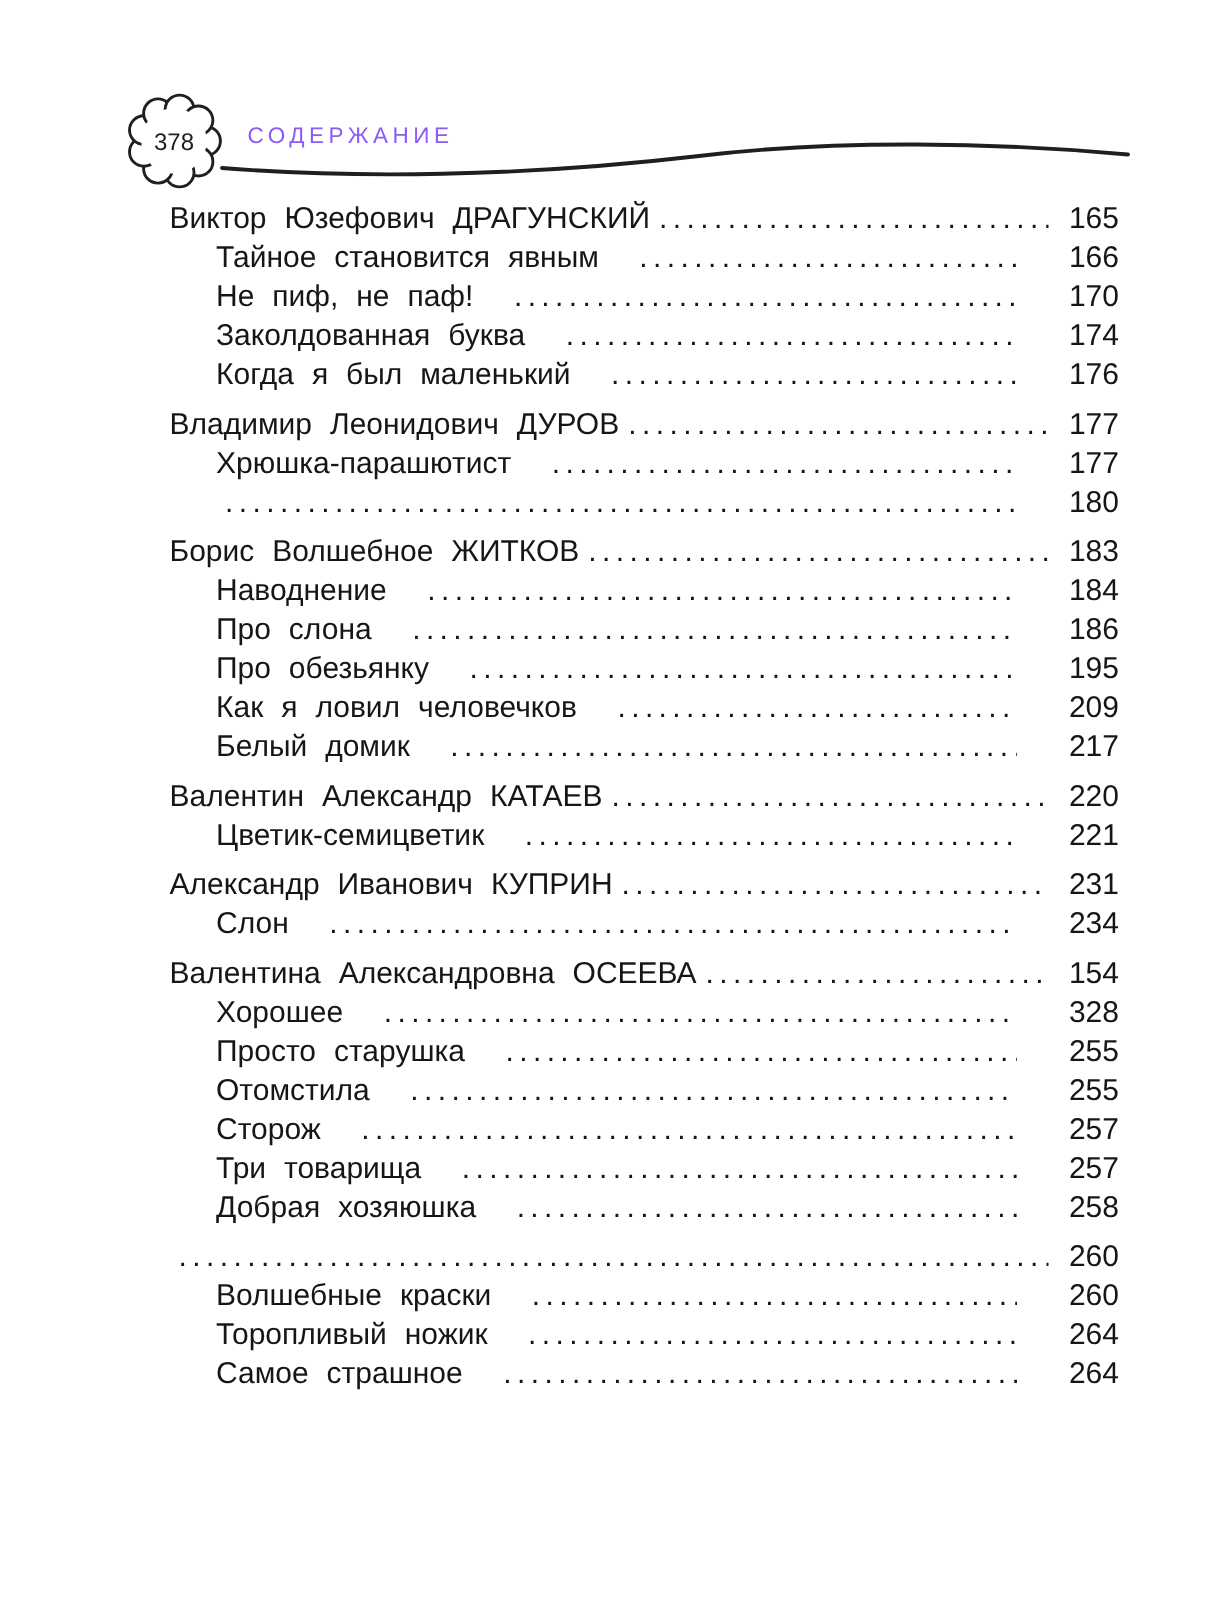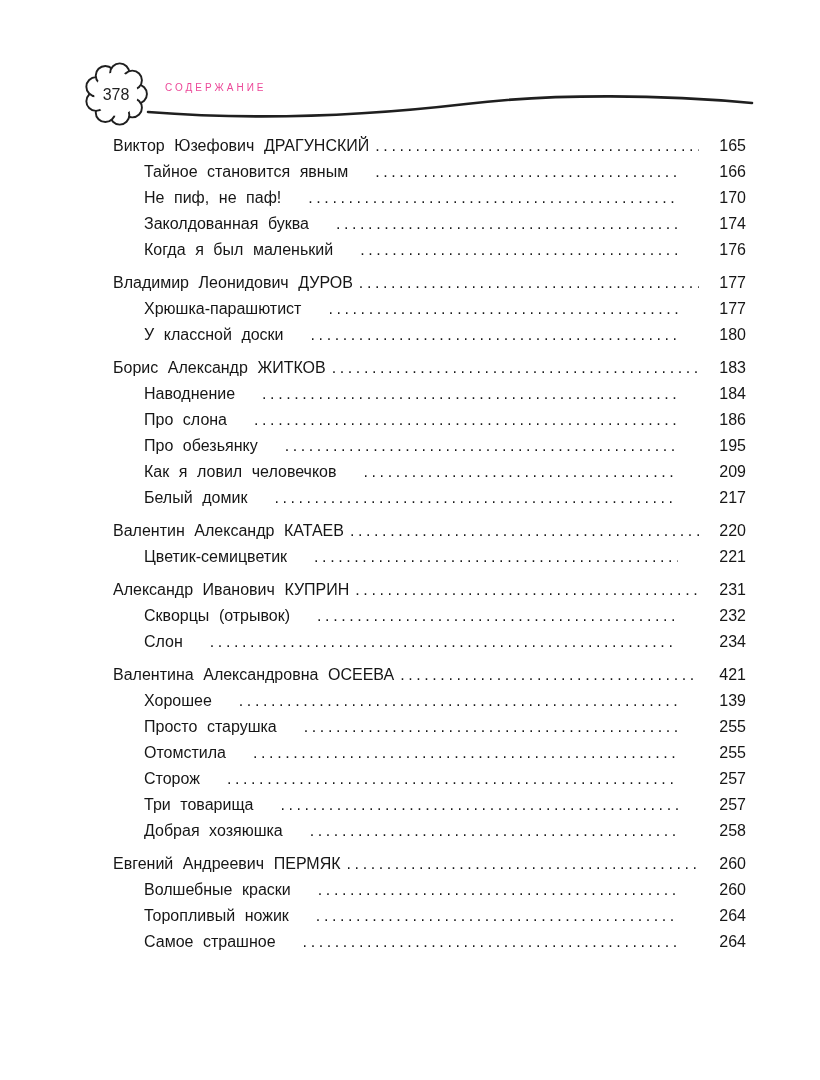--- a/index.html
+++ b/index.html
@@ -25,41 +25,41 @@
     width: 820px; height: 135px;
   }
   .badge {
     position: absolute;
     left: 84px; top: 62px;
     width: 64px; height: 64px;
   }
   .header-title {
     position: absolute;
     left: 165px; top: 82px;
-    font-size: 10px;
+    font-size: 15px;
     letter-spacing: 3px;
-    color: #ec4899;
+    color: #8b5cf6;
   }
   .wave {
     position: absolute;
     left: 146px; top: 86px;
     width: 610px; height: 44px;
   }
 
   
   .toc {
     position: absolute;
     left: 113px; top: 133px;
     width: 633px;
   }
   .toc-section + .toc-section { margin-top: 7px; }
   .toc-row {
     display: flex;
     align-items: flex-end;
-    font-size: 16px;
+    font-size: 20px;
     line-height: 26px;
     word-spacing: 0.32em;
     white-space: nowrap;
   }
   .toc-work-row { padding-left: 31px; gap: 21px; }
   .toc-title { flex: 0 0 auto; }
   .toc-dots {
     flex: 1 1 auto;
     overflow: hidden;
     margin: 0 5px 0 6px;
@@ -140,28 +140,27 @@
           <span class="toc-title">Владимир Леонидович ДУРОВ</span>
           <span class="toc-dots"></span>
           <span class="toc-page">177</span>
         </div>
         <div class="toc-row toc-work-row">
           <span class="toc-title">Хрюшка-парашютист</span>
           <span class="toc-dots"></span>
           <span class="toc-page">177</span>
         </div>
         <div class="toc-row toc-work-row">
-          <span class="toc-title">У классной доски</span>
           <span class="toc-dots"></span>
           <span class="toc-page">180</span>
         </div>
       </section>
       <section class="toc-section">
         <div class="toc-row toc-author-row">
-          <span class="toc-title">Борис Александр ЖИТКОВ</span>
+          <span class="toc-title">Борис Волшебное ЖИТКОВ</span>
           <span class="toc-dots"></span>
           <span class="toc-page">183</span>
         </div>
         <div class="toc-row toc-work-row">
           <span class="toc-title">Наводнение</span>
           <span class="toc-dots"></span>
           <span class="toc-page">184</span>
         </div>
         <div class="toc-row toc-work-row">
           <span class="toc-title">Про слона</span>
@@ -196,40 +195,35 @@
           <span class="toc-page">221</span>
         </div>
       </section>
       <section class="toc-section">
         <div class="toc-row toc-author-row">
           <span class="toc-title">Александр Иванович КУПРИН</span>
           <span class="toc-dots"></span>
           <span class="toc-page">231</span>
         </div>
         <div class="toc-row toc-work-row">
-          <span class="toc-title">Скворцы (отрывок)</span>
-          <span class="toc-dots"></span>
-          <span class="toc-page">232</span>
-        </div>
-        <div class="toc-row toc-work-row">
           <span class="toc-title">Слон</span>
           <span class="toc-dots"></span>
           <span class="toc-page">234</span>
         </div>
       </section>
       <section class="toc-section">
         <div class="toc-row toc-author-row">
           <span class="toc-title">Валентина Александровна ОСЕЕВА</span>
           <span class="toc-dots"></span>
-          <span class="toc-page">421</span>
+          <span class="toc-page">154</span>
         </div>
         <div class="toc-row toc-work-row">
           <span class="toc-title">Хорошее</span>
           <span class="toc-dots"></span>
-          <span class="toc-page">139</span>
+          <span class="toc-page">328</span>
         </div>
         <div class="toc-row toc-work-row">
           <span class="toc-title">Просто старушка</span>
           <span class="toc-dots"></span>
           <span class="toc-page">255</span>
         </div>
         <div class="toc-row toc-work-row">
           <span class="toc-title">Отомстила</span>
           <span class="toc-dots"></span>
           <span class="toc-page">255</span>
@@ -245,21 +239,20 @@
           <span class="toc-page">257</span>
         </div>
         <div class="toc-row toc-work-row">
           <span class="toc-title">Добрая хозяюшка</span>
           <span class="toc-dots"></span>
           <span class="toc-page">258</span>
         </div>
       </section>
       <section class="toc-section">
         <div class="toc-row toc-author-row">
-          <span class="toc-title">Евгений Андреевич ПЕРМЯК</span>
           <span class="toc-dots"></span>
           <span class="toc-page">260</span>
         </div>
         <div class="toc-row toc-work-row">
           <span class="toc-title">Волшебные краски</span>
           <span class="toc-dots"></span>
           <span class="toc-page">260</span>
         </div>
         <div class="toc-row toc-work-row">
           <span class="toc-title">Торопливый ножик</span>

